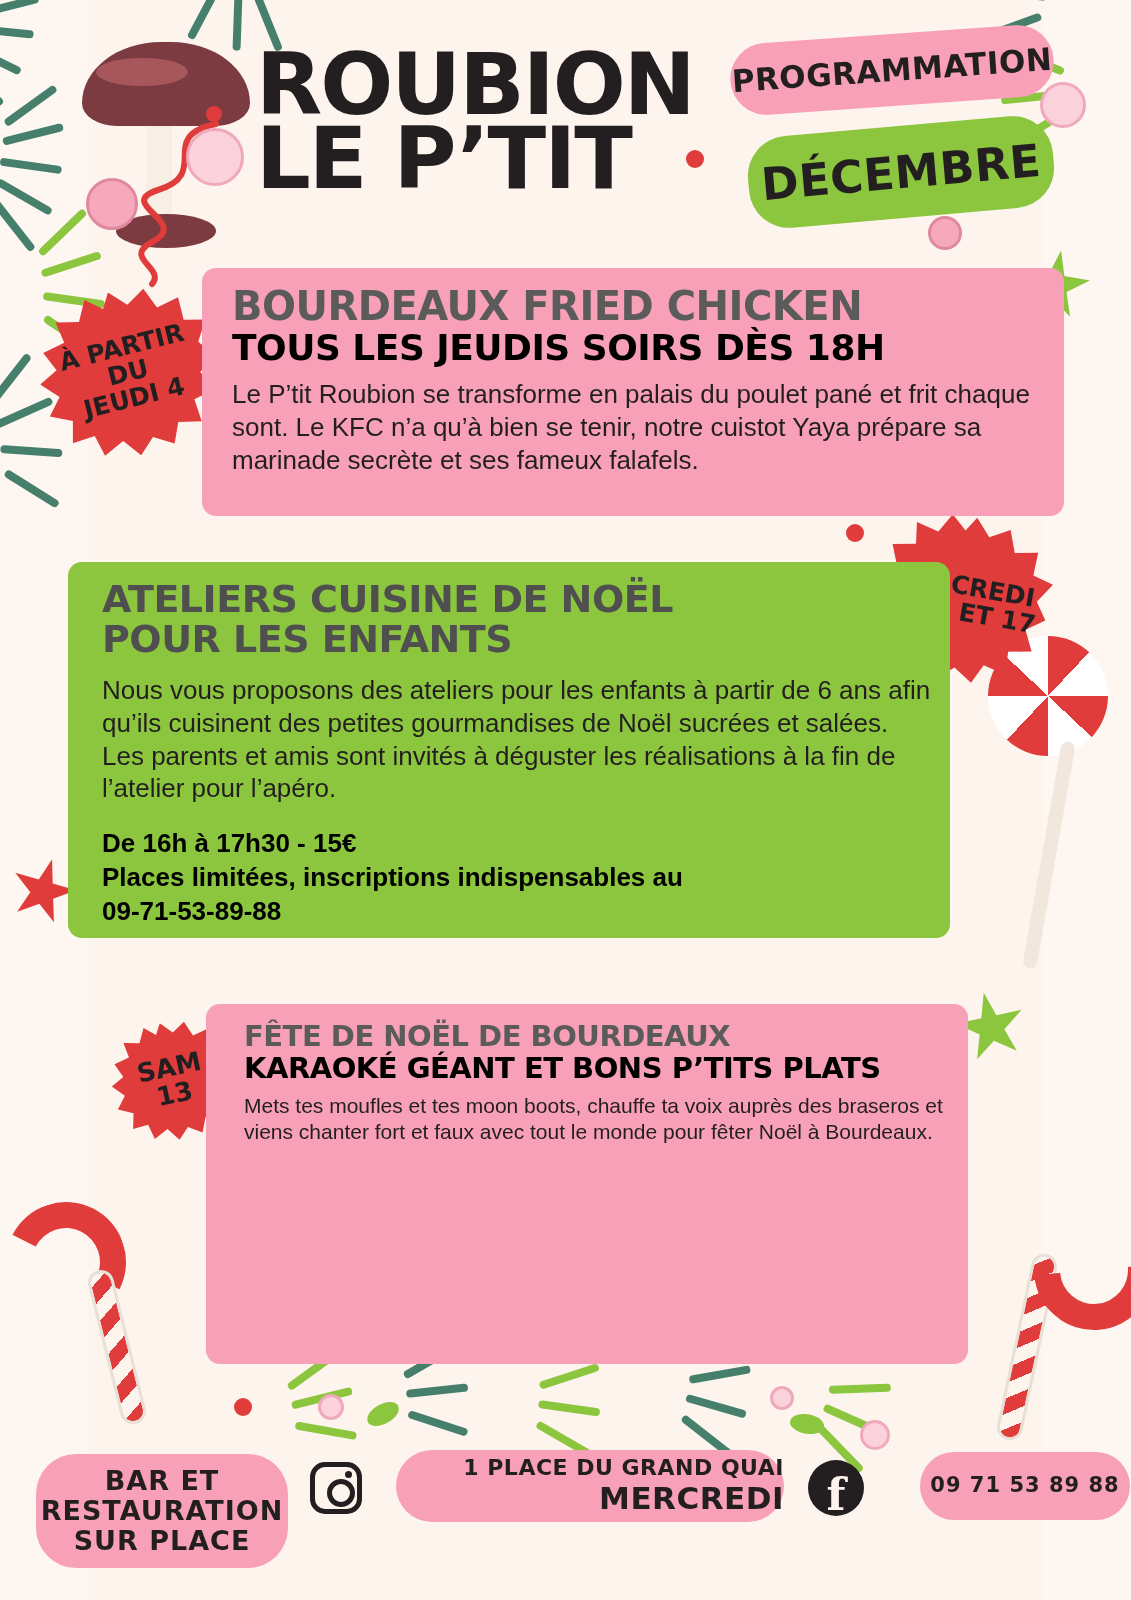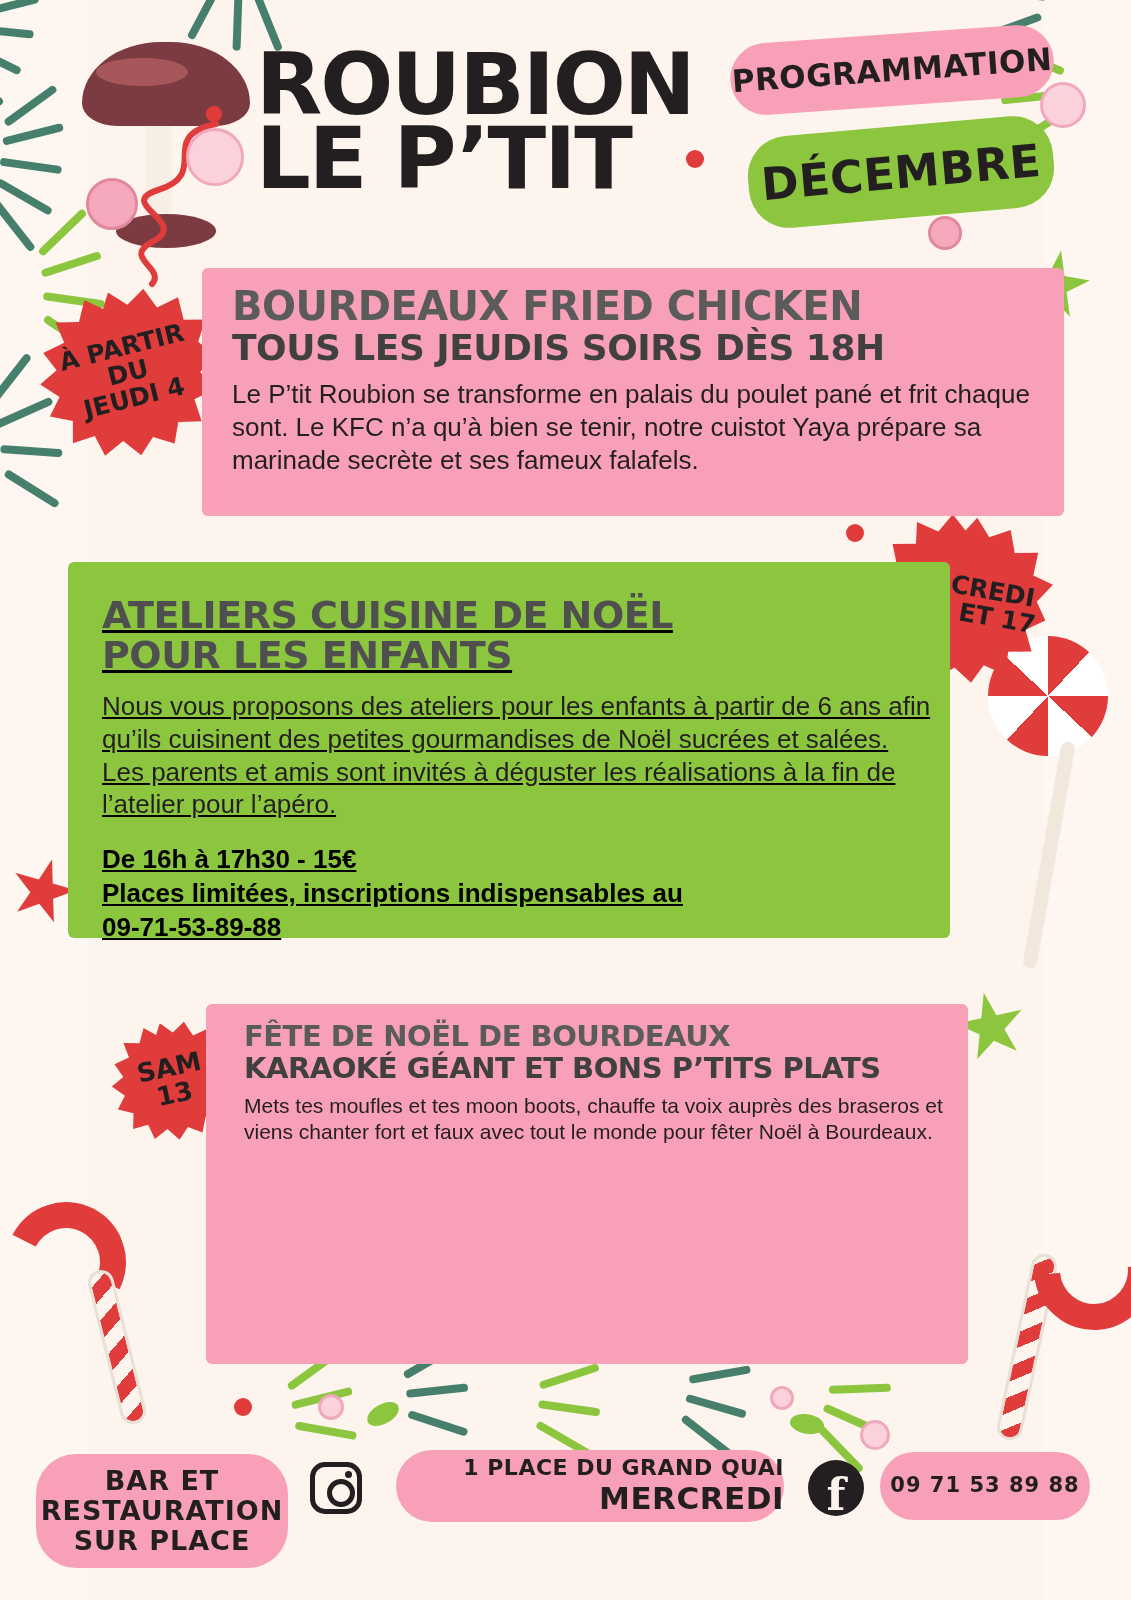--- a/index.html
+++ b/index.html
@@ -107,33 +107,33 @@
     clip-path:polygon(
       50% 0%,59% 10%,70% 3%,75% 16%,88% 13%,88% 27%,100% 30%,93% 42%,
       100% 52%,90% 60%,96% 72%,83% 75%,84% 89%,71% 86%,66% 98%,55% 91%,
       46% 100%,38% 89%,26% 95%,23% 82%,10% 83%,13% 70%,1% 64%,9% 54%,
       0% 44%,11% 38%,6% 26%,19% 23%,17% 10%,30% 13%,36% 1%,45% 9%);
   }
   .burst-jeudi { left:40px; top:290px; width:176px; height:166px; font-size:25px; transform:rotate(-14deg); }
   .burst-merc  { left:872px; top:516px; width:176px; height:166px; font-size:25px; transform:rotate(12deg); }
   .burst-sam   { left:112px; top:1022px; width:120px; height:118px; font-size:26px; transform:rotate(-12deg); }
 
-  .card { position:absolute; border-radius:6px; }
+  .card { position:absolute; border-radius:14px; }
   .card-1 { left:202px; top:268px;  width:862px; height:248px; background:#f7a0b8; }
   .card-2 { left:68px;  top:562px;  width:882px; height:376px; background:#8cc63e; }
   .card-3 { left:206px; top:1004px; width:762px; height:360px; background:#f7a0b8; }
 
   .card .inner { padding:18px 26px 0 30px; }
   .head-main {
     font-family:"DejaVu Sans", sans-serif; font-weight:900;
     color:#5b5b5b; letter-spacing:-0.5px; line-height:1.0;
   }
   .head-sub {
     font-family:"DejaVu Sans", sans-serif; font-weight:900;
-    color:#404040; letter-spacing:-0.5px; line-height:1.0;
+    color:#000000; letter-spacing:-0.5px; line-height:1.0;
   }
   .body-txt { color:#231f20; line-height:1.26; }
 
   .c1 .head-main { font-size:40px; }
   .c1 .head-sub  { font-size:36px; margin-top:4px; }
   .c1 .body-txt  { font-size:26px; margin-top:12px; width:805px; }
 
   .c2 .head-main { font-size:38px; color:#4f4f4f; }
   .c2 .head-sub  { font-size:38px; color:#4f4f4f; margin-top:2px; }
   .c2 .body-txt  { font-size:26px; margin-top:16px; width:830px; }
@@ -148,21 +148,21 @@
   
   .footer-pill {
     position:absolute; border-radius:40px; background:#f7a0b8;
     font-family:"DejaVu Sans", sans-serif; font-weight:900; color:#231f20;
     display:flex; flex-direction:column; align-items:center; justify-content:center;
     text-align:center; line-height:1.12;
   }
   .f-bar   { left:36px;  top:1428px; width:252px; height:114px; font-size:27px; letter-spacing:1px;margin-top:26px; }
   .f-addr  { left:396px; top:1450px; width:388px; height:72px; font-size:22px; letter-spacing:.5px;align-items:flex-end; }
   .f-addr .big { font-size:31px; }
-  .f-phone { left:880px; top:1452px; width:210px; height:68px; font-size:21px; letter-spacing:1px;text-align:right; }
+  .f-phone { left:920px; top:1452px; width:210px; height:68px; font-size:21px; letter-spacing:1px;text-align:right; }
 
   .social { position:absolute; width:52px; height:52px; }
   .ig { left:310px; top:1462px; border:5px solid #231f20; border-radius:15px; }
   .ig:after{ content:""; position:absolute; left:12px; top:12px; width:18px; height:18px;
              border:5px solid #231f20; border-radius:50%; }
   .ig .dot{ position:absolute; right:5px; top:4px; width:7px; height:7px; background:#231f20; border-radius:50%; }
   .fb { left:808px; top:1460px; width:56px; height:56px; border-radius:50%; background:#231f20;
         color:#fdf4ee; font-family:"DejaVu Serif", serif; font-weight:900; font-size:44px;
         display:flex; align-items:flex-end; justify-content:center; }
   .fb span{ transform:translateY(4px); }
@@ -303,21 +303,21 @@
 
   <div class="card card-1 c1">
     <div class="inner">
       <div class="head-main">BOURDEAUX FRIED CHICKEN</div>
       <div class="head-sub">TOUS LES JEUDIS SOIRS DÈS 18H</div>
       <div class="body-txt">Le P’tit Roubion se transforme en palais du poulet pané et frit chaque sont. Le KFC n’a qu’à bien se tenir, notre cuistot Yaya prépare sa marinade secrète et ses fameux falafels.</div>
     </div>
   </div>
 
   <div class="card card-2 c2">
-    <div class="inner" style="padding:34px 26px 0 34px;text-decoration:underline;">
+    <div class="inner" style="padding:18px 26px 0 34px;">
       <div class="head-main">ATELIERS CUISINE DE NOËL</div>
       <div class="head-sub">POUR LES ENFANTS</div>
       <div class="body-txt">Nous vous proposons des ateliers pour les enfants à partir de 6 ans afin qu’ils cuisinent des petites gourmandises de Noël sucrées et salées. Les parents et amis sont invités à déguster les réalisations à la fin de l’atelier pour l’apéro.</div>
       <div class="bold-lines" style="white-space:pre-line">De 16h à 17h30 - 15€
 Places limitées, inscriptions indispensables au
 09-71-53-89-88</div>
     </div>
   </div>
 
   <div class="card card-3 c3">

